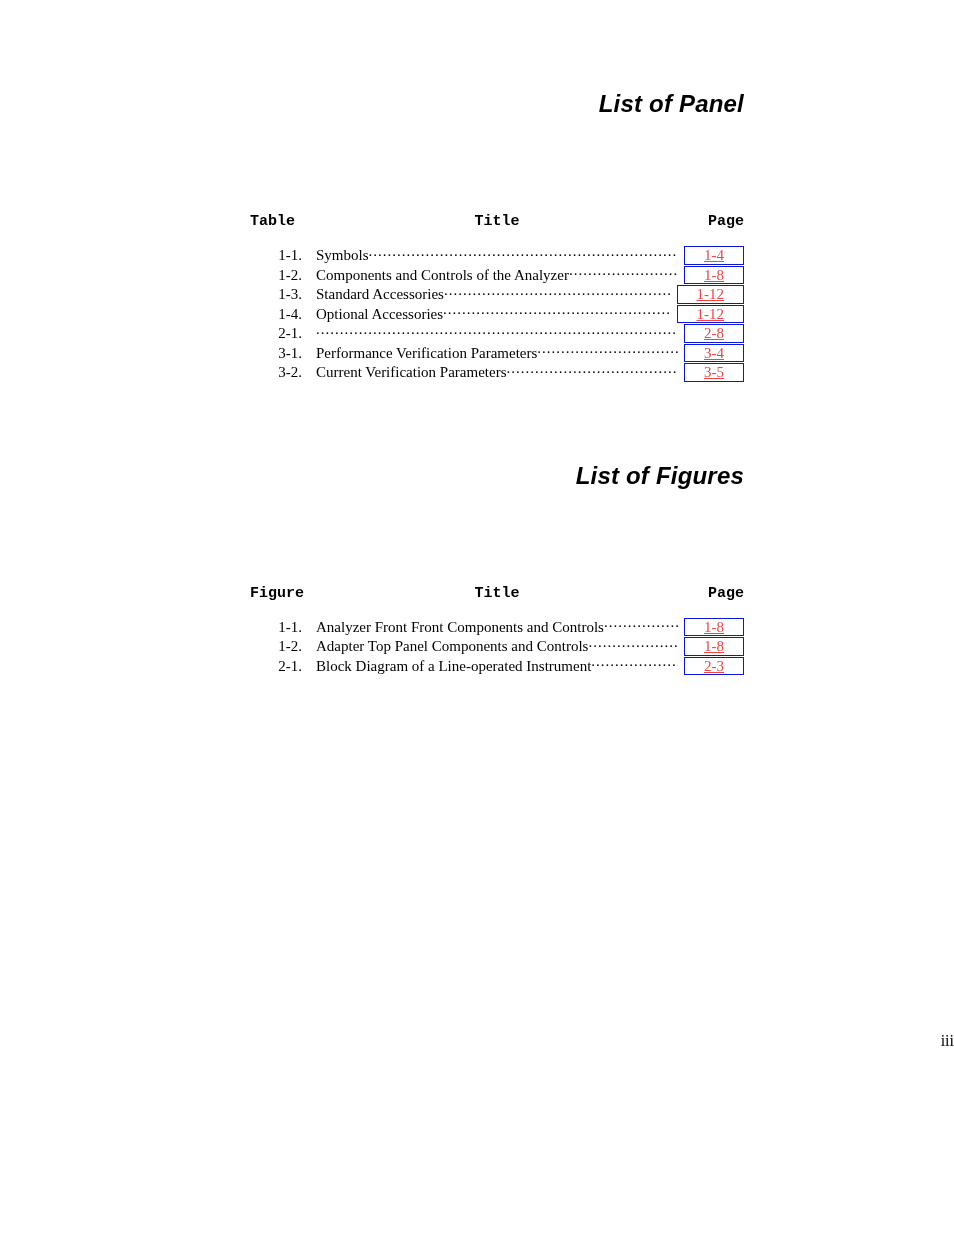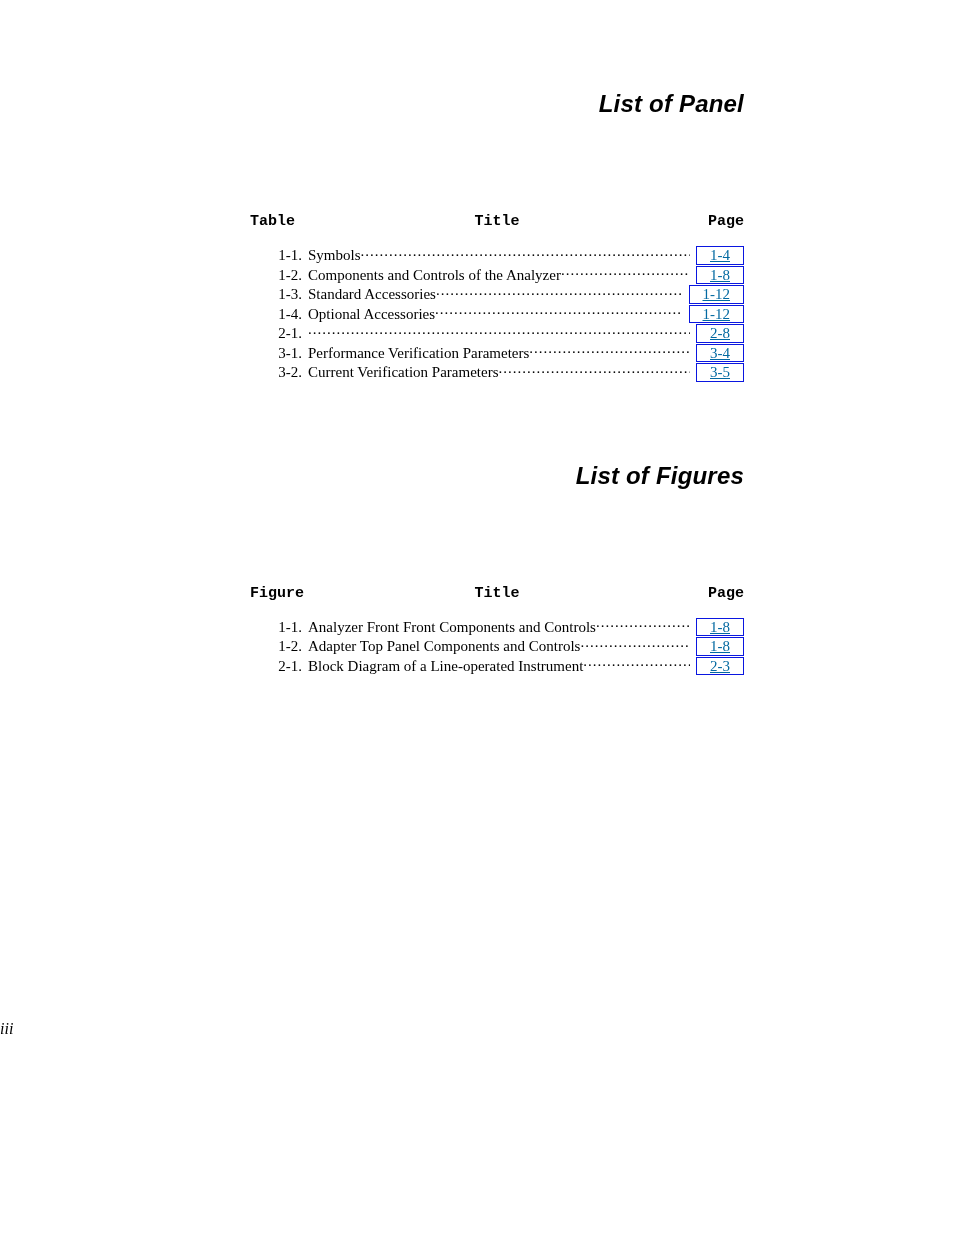--- a/index.html
+++ b/index.html
@@ -43,55 +43,54 @@
   .entry {
     display: flex;
     align-items: baseline;
     font-size: 15px;
     line-height: 18.5px;
     white-space: nowrap;
   }
   .num {
     width: 52px;
     text-align: right;
-    padding-right: 6px;
+    padding-right: 14px;
   }
   .dots {
     flex: 1 1 auto;
     overflow: hidden;
     position: relative;
     height: 15px;
   }
   .dots::after {
     content: "..................................................................................................................................................................................";
     position: absolute;
     left: 0; right: 0; bottom: 0;
     overflow: hidden;
     letter-spacing: 1px;
     color: #000;
   }
   .pg {
     padding-left: 6px;
-    color: #0369a1;
+    color: #ef4444;
     outline: 1px solid #0a16e0;
     outline-offset: -1px;
-    padding: 0 14px;
+    padding: 0 20px;
     margin-left: 6px;
   }
 
   .section-gap {
     height: 80px;
   }
 
   .page-number {
     position: absolute;
-    bottom: 197px;
+    bottom: 185px;
     left: 0; right: 0;
-    text-align: left;
-    font-style: italic;
+    text-align: right;
     font-size: 16px;
   }
 </style>
 </head>
 <body>
 
 <div class="page">
 
   <div class="section-title">List of Panel</div>
   <div class="gap-after-title"></div>

